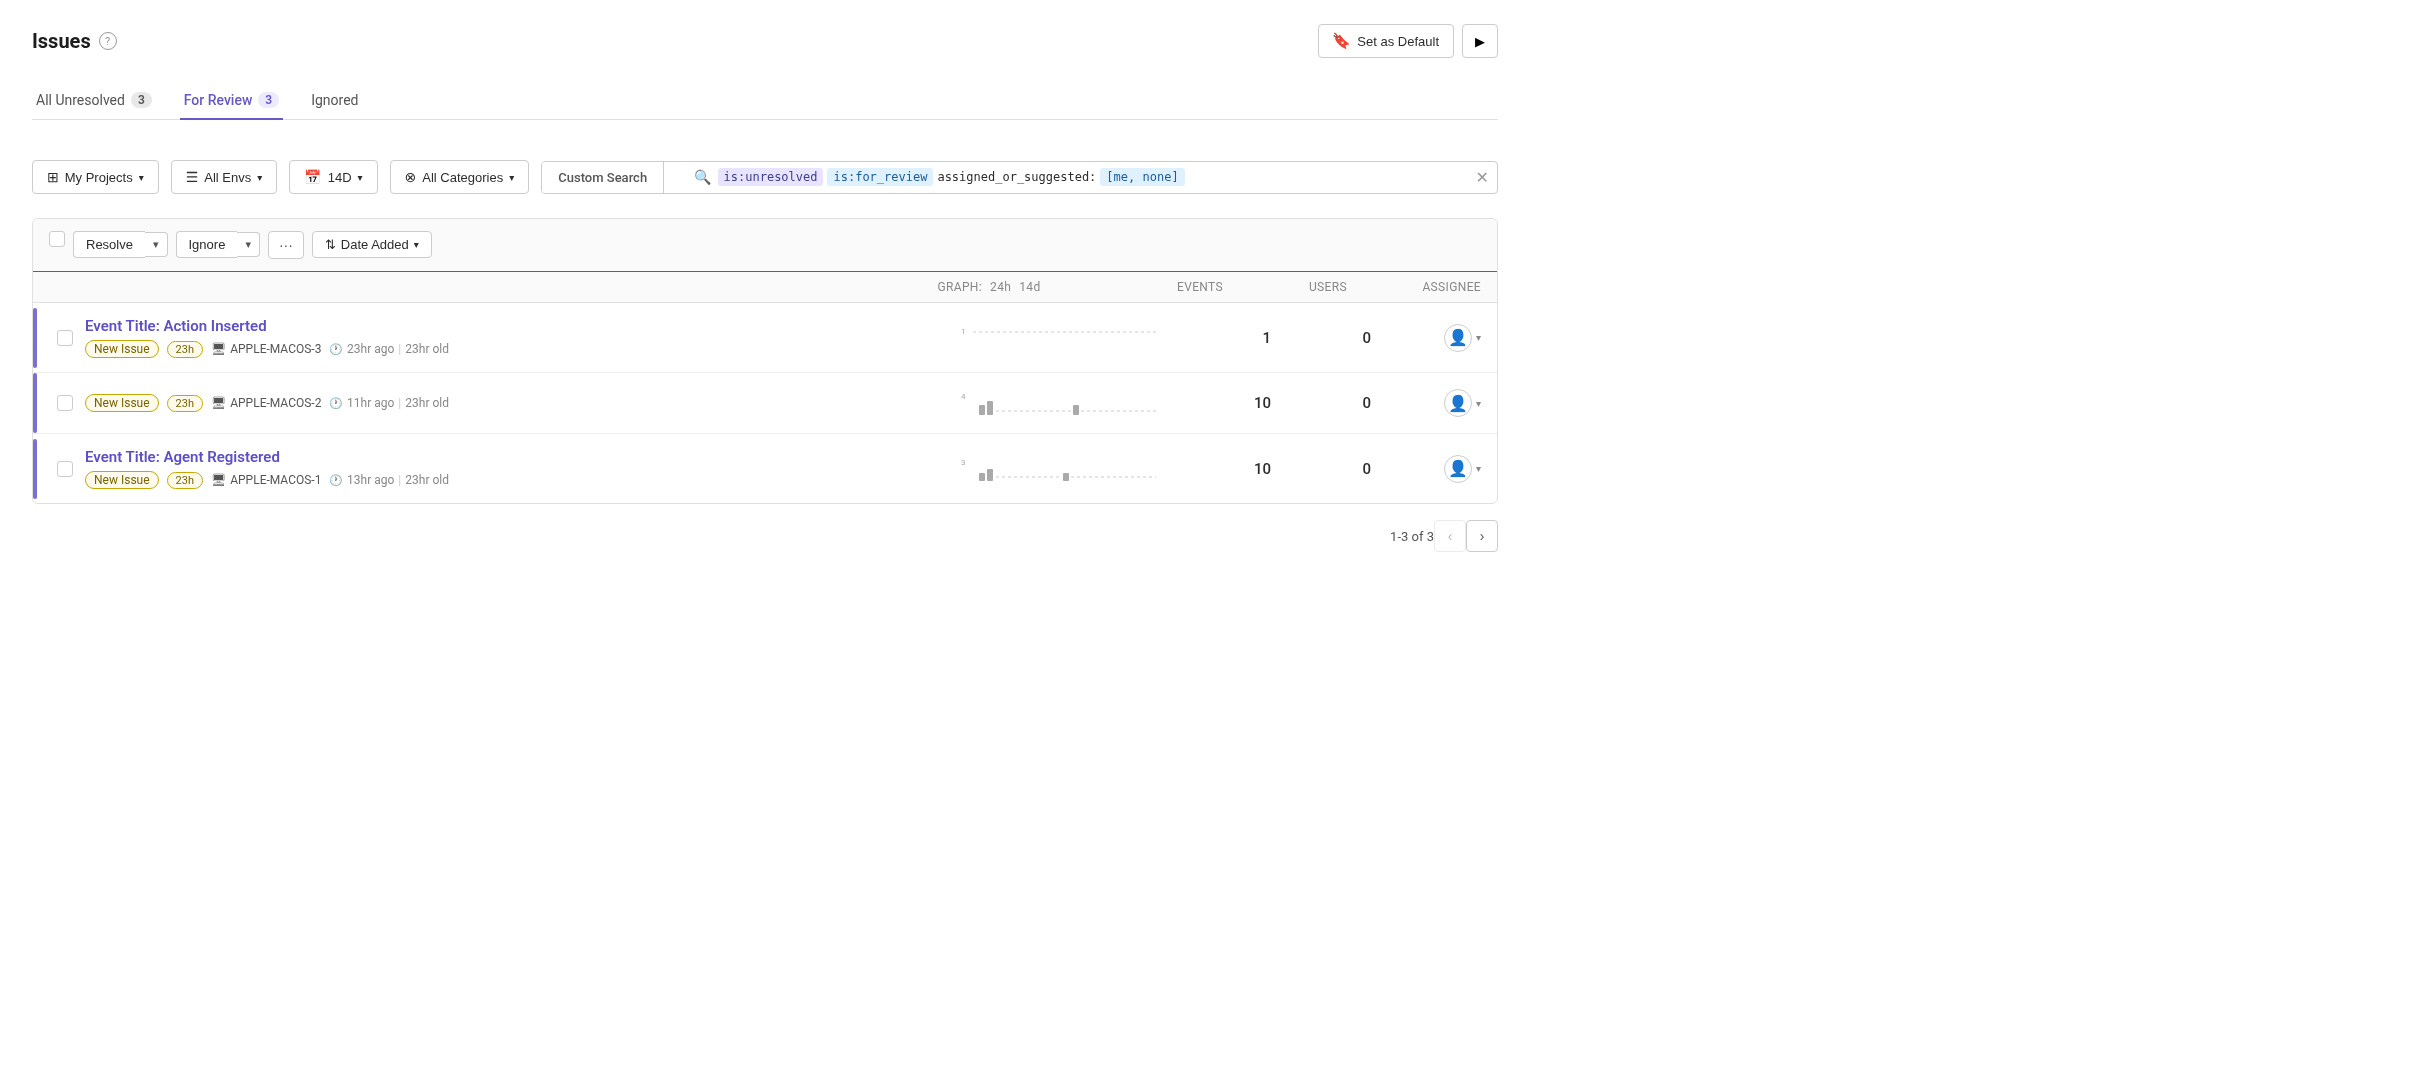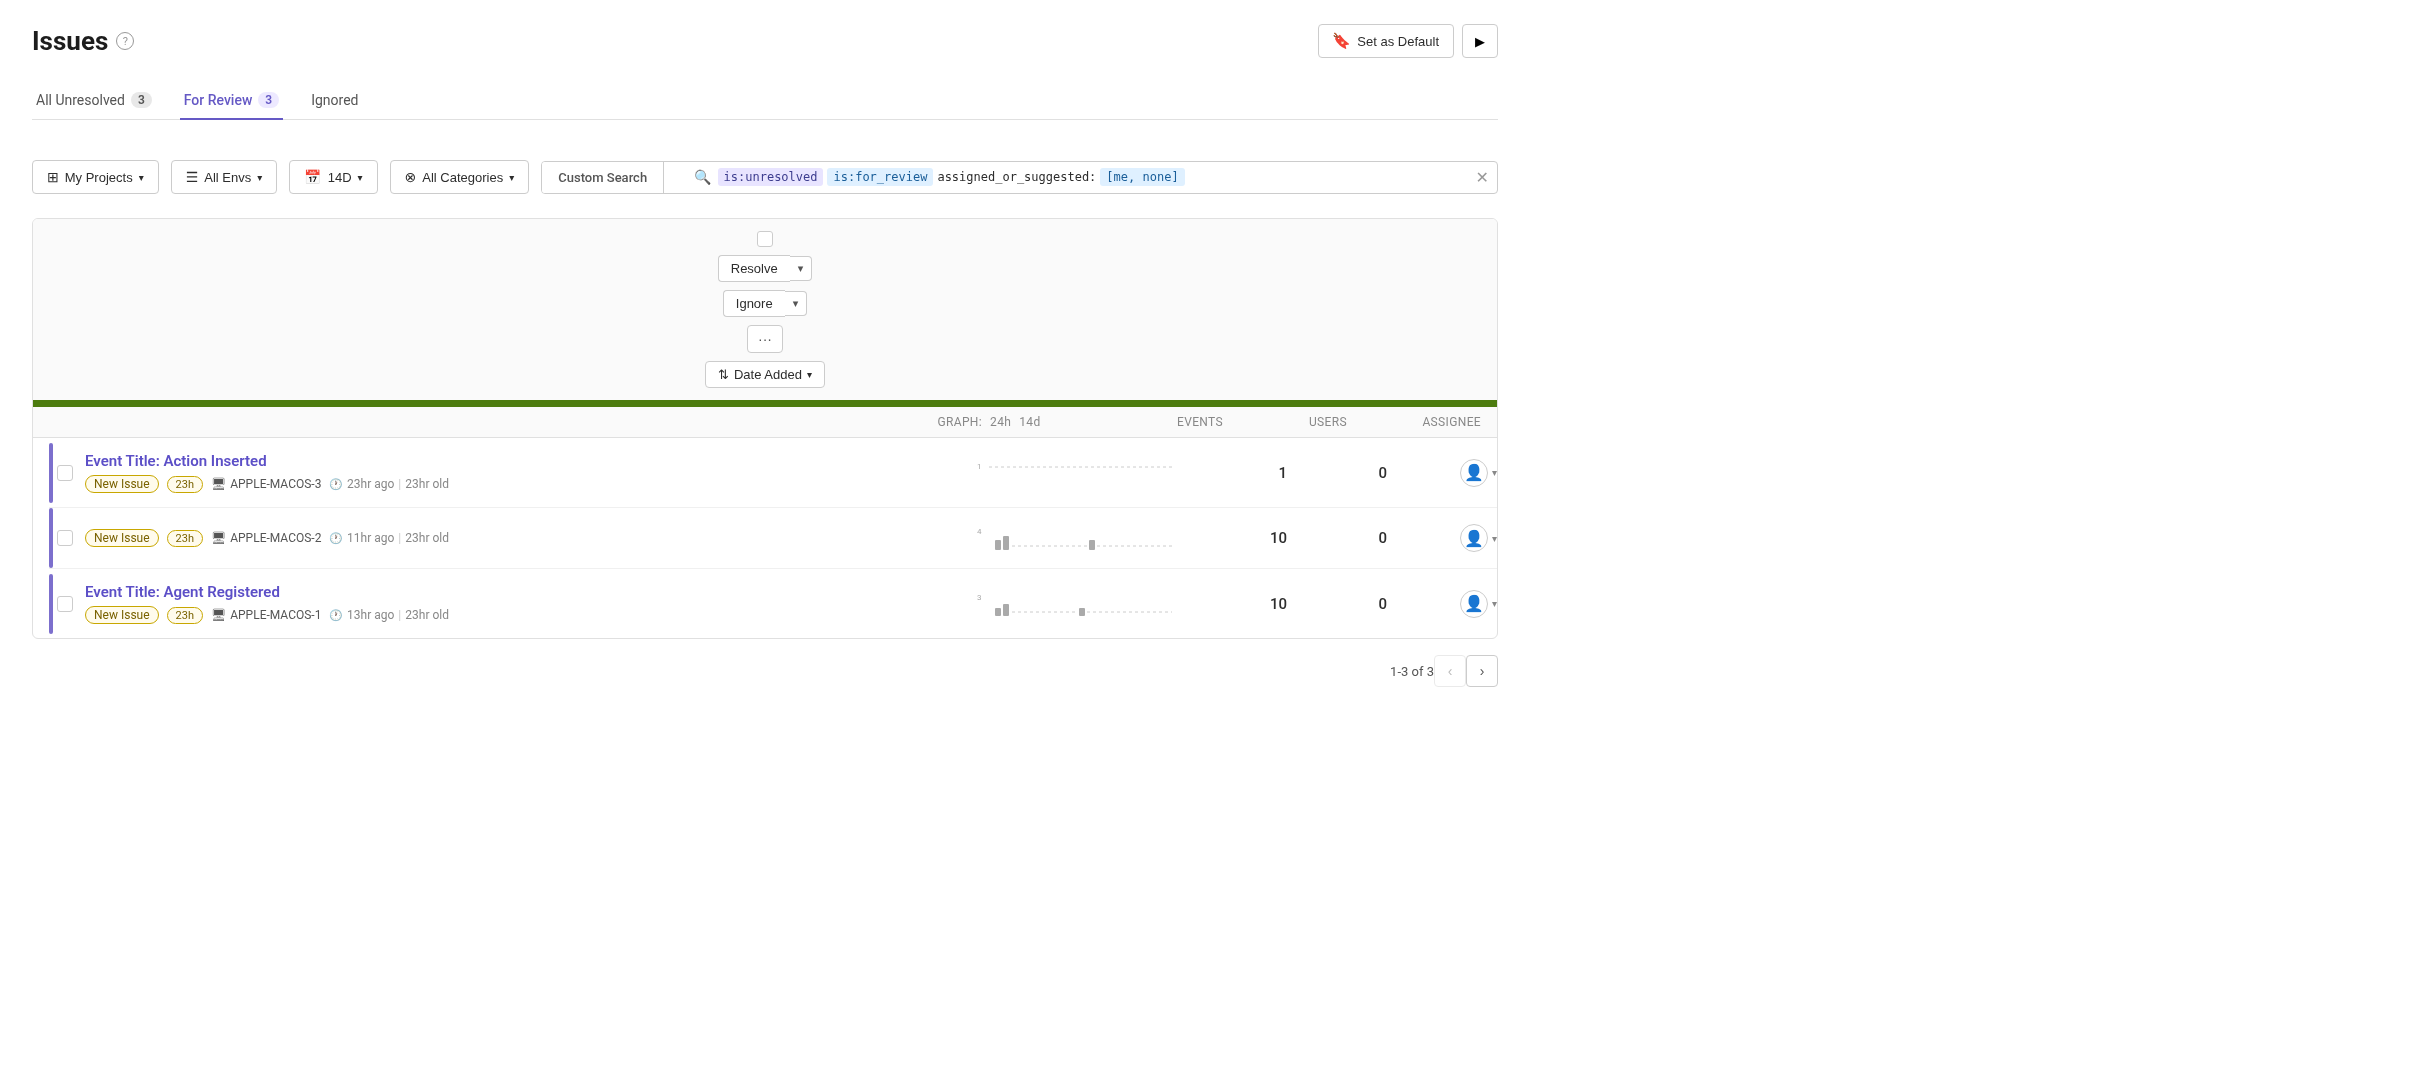--- a/index.html
+++ b/index.html
@@ -3,21 +3,21 @@
   <meta charset="utf-8">
   <style>
     * { box-sizing: border-box; margin: 0; padding: 0; }
     body { font-family: -apple-system, BlinkMacSystemFont, 'Segoe UI', Roboto, sans-serif; background: #fff; color: #2d2d2d; font-size: 14px; }
 
     .page { padding: 24px 32px; max-width: 1530px; }
 
     
     .header { display: flex; align-items: center; justify-content: space-between; margin-bottom: 24px; }
     .header-left { display: flex; align-items: center; gap: 8px; }
-    .page-title { font-size: 26px; font-weight: 700; color: #1d1d1d; }
+    .page-title { font-size: 20px; font-weight: 700; color: #1d1d1d; }
     .help-icon { width: 18px; height: 18px; border-radius: 50%; border: 1.5px solid #999; display: inline-flex; align-items: center; justify-content: center; color: #999; font-size: 11px; cursor: pointer; }
     .header-right { display: flex; align-items: center; gap: 8px; }
     .btn-default { display: flex; align-items: center; gap: 6px; padding: 7px 14px; border: 1.5px solid #ccc; border-radius: 4px; background: #fff; cursor: pointer; font-size: 13px; color: #2d2d2d; }
     .btn-play { width: 36px; height: 34px; border: 1.5px solid #ccc; border-radius: 4px; background: #fff; cursor: pointer; display: flex; align-items: center; justify-content: center; }
 
     
     .tabs { display: flex; gap: 0; border-bottom: 1px solid #e0e0e0; margin-bottom: 40px; }
     .tab { padding: 10px 4px; margin-right: 24px; cursor: pointer; font-size: 14px; color: #555; display: flex; align-items: center; gap: 6px; border-bottom: 2px solid transparent; margin-bottom: -1px; }
     .tab.active { color: #6559c5; border-bottom-color: #6559c5; font-weight: 500; }
     .tab-badge { background: #e8e8e8; color: #555; border-radius: 10px; padding: 1px 7px; font-size: 12px; font-weight: 600; }
@@ -32,40 +32,40 @@
     .search-input-area { display: flex; align-items: center; flex: 1; padding: 6px 10px; gap: 6px; background: #fff; }
     .search-icon { color: #aaa; font-size: 14px; flex-shrink: 0; }
     .search-tokens { display: flex; align-items: center; flex-wrap: wrap; gap: 4px; flex: 1; }
     .token { background: #e8e4ff; color: #3d3d8f; border-radius: 3px; padding: 2px 6px; font-size: 12px; font-family: monospace; }
     .token-blue { background: #dff0ff; color: #1a5e99; }
     .token-text { font-size: 12px; font-family: monospace; color: #2d2d2d; }
     .clear-btn { padding: 4px 8px; cursor: pointer; color: #999; font-size: 16px; background: none; border: none; flex-shrink: 0; }
 
     
     .table-container { border: 1px solid #e0e0e0; border-radius: 6px; overflow: hidden; }
-    .table-toolbar { display: flex; align-items: center; gap: 8px; padding: 12px 16px; border-bottom: 7px solid #4d7c0f; background: #fafafa; flex-direction: column; }
+    .table-toolbar { display: flex; align-items: flex-start; gap: 8px; padding: 12px 16px; border-bottom: 1px solid #4d7c0f; background: #fafafa; }
     .checkbox { width: 16px; height: 16px; border: 1.5px solid #ccc; border-radius: 3px; background: #fff; cursor: pointer; flex-shrink: 0; }
     .btn-sm { padding: 5px 12px; border: 1.5px solid #ccc; border-radius: 4px; background: #fff; cursor: pointer; font-size: 13px; color: #2d2d2d; }
     .btn-sm-dropdown { display: flex; align-items: center; gap: 0; }
     .btn-sm-dropdown .main { border-right: none; border-radius: 4px 0 0 4px; }
     .btn-sm-dropdown .arrow { padding: 5px 8px; border: 1.5px solid #ccc; border-left: none; border-radius: 0 4px 4px 0; background: #fff; cursor: pointer; font-size: 11px; color: #555; }
     .btn-dots { padding: 5px 10px; border: 1.5px solid #ccc; border-radius: 4px; background: #fff; cursor: pointer; color: #555; font-size: 14px; }
     .sort-btn { display: flex; align-items: center; gap: 5px; padding: 5px 12px; border: 1.5px solid #ccc; border-radius: 4px; background: #fff; cursor: pointer; font-size: 13px; color: #2d2d2d; }
 
     .table-cols-header { display: flex; align-items: center; padding: 8px 16px; background: #fafafa; border-bottom: 1px solid #e0e0e0; color: #888; font-size: 12px; font-weight: 400; letter-spacing: 0.03em; gap: 24px; }
     .col-main { flex: 1; }
     .col-graph { width: 220px; text-align: center; }
     .col-graph-sub { display: flex; align-items: center; justify-content: center; gap: 8px; }
     .col-graph-sub span.sub-label { font-size: 12px; text-align: right; }
     .col-events { width: 100px; text-align: right; }
     .col-users { width: 100px; text-align: right; }
     .col-assignee { width: 110px; text-align: right; }
 
     
-    .issue-row { display: flex; align-items: center; padding: 14px 0; border-bottom: 1px solid #f0f0f0; cursor: pointer; position: relative; margin-left: 16px; }
+    .issue-row { display: flex; align-items: center; padding: 14px 16px; border-bottom: 1px solid #f0f0f0; cursor: pointer; position: relative; }
     .issue-row:last-child { border-bottom: none; }
     .issue-row-left-bar { width: 4px; height: 60px; background: #7c6fcd; border-radius: 2px; position: absolute; left: 0; top: 50%; transform: translateY(-50%); }
     .issue-row-content { display: flex; align-items: center; flex: 1; padding-left: 8px; }
     .issue-checkbox { width: 16px; height: 16px; border: 1.5px solid #ccc; border-radius: 3px; background: #fff; cursor: pointer; flex-shrink: 0; margin-right: 12px; }
     .issue-info { flex: 1; }
     .issue-title { color: #5c4fc7; font-size: 15px; font-weight: 600; margin-bottom: 5px; }
     .issue-meta { display: flex; align-items: center; gap: 8px; flex-wrap: wrap; }
     .badge-new { border: 1px solid #c8a700; color: #7a6200; background: #fffbec; border-radius: 12px; padding: 1px 8px; font-size: 12px; }
     .badge-time { border: 1px solid #c8a700; color: #7a6200; background: #fffbec; border-radius: 12px; padding: 1px 8px; font-size: 11px; }
     .meta-platform { display: flex; align-items: center; gap: 4px; color: #555; font-size: 12px; }

